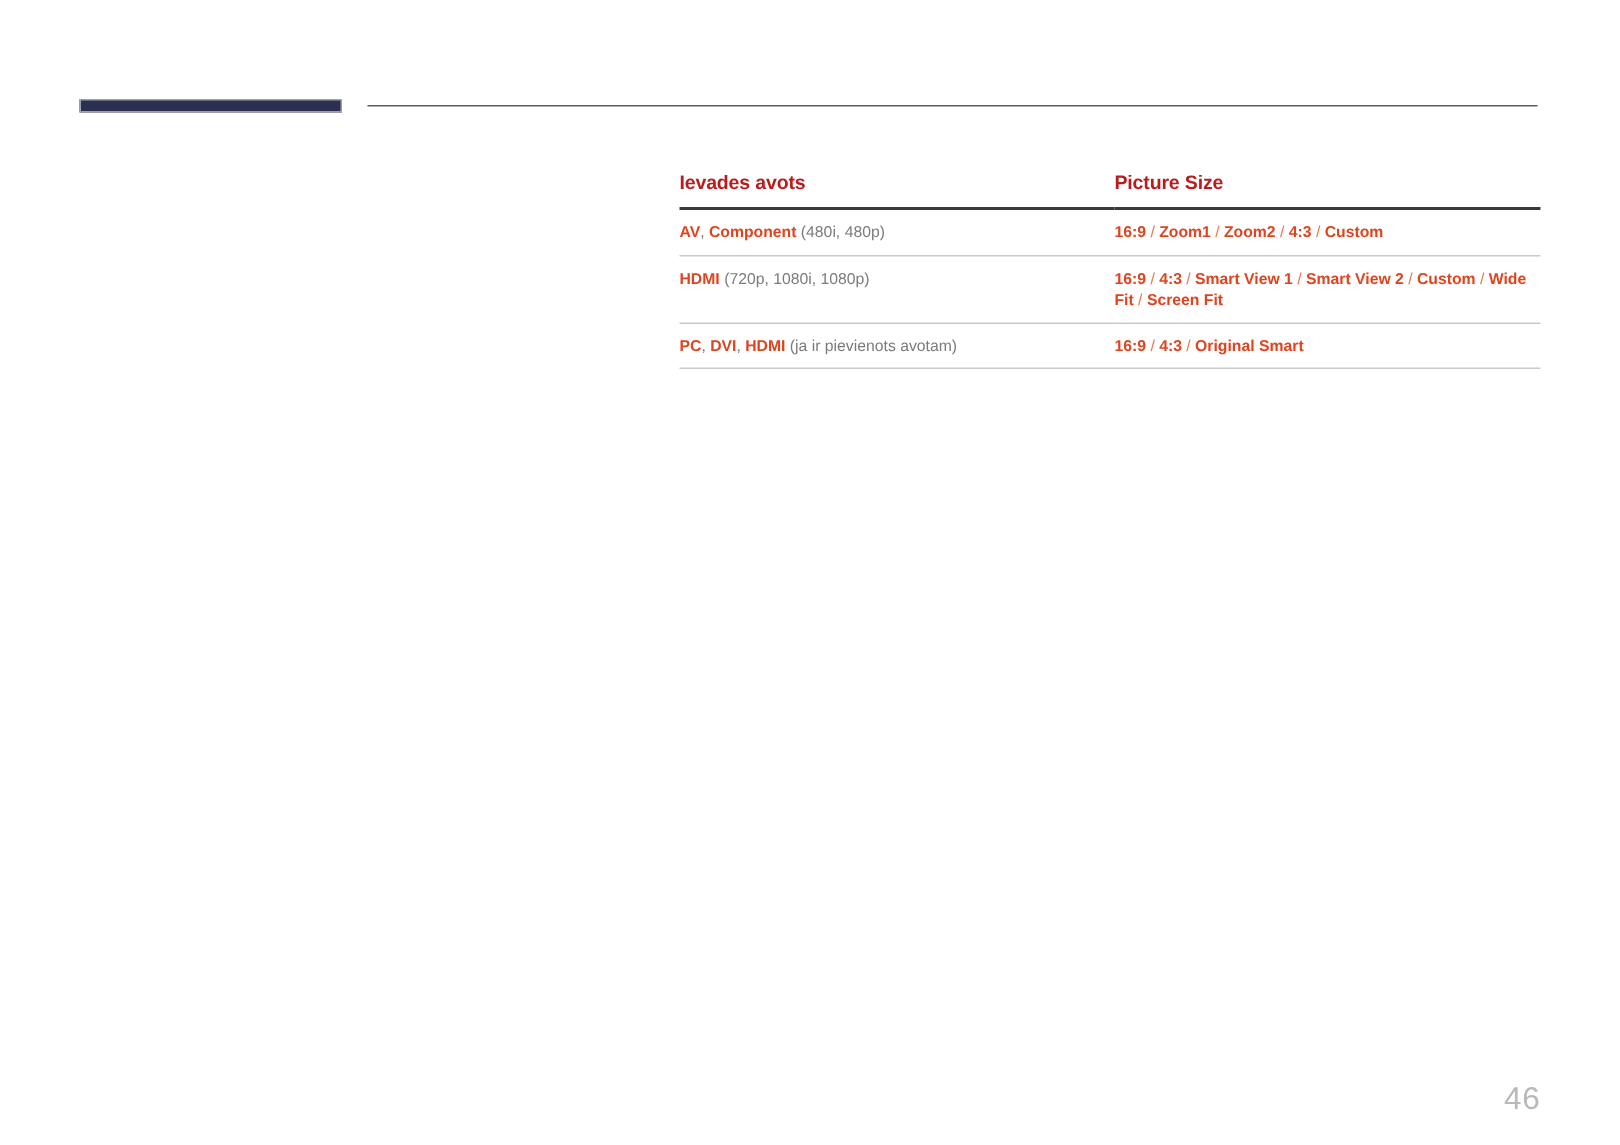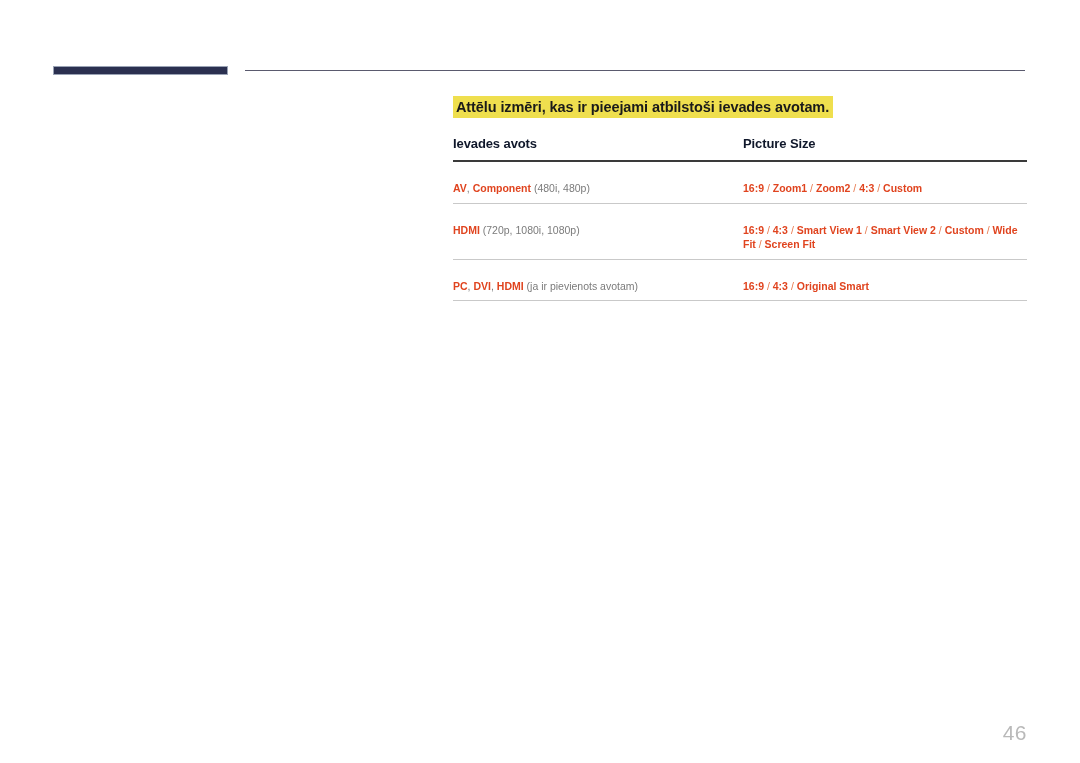--- a/index.html
+++ b/index.html
@@ -63,31 +63,31 @@
     border-collapse: collapse;
     table-layout: fixed;
   }
   .spec-table col.col-source { width: 290px; }
   .spec-table col.col-size   { width: 284px; }
 
   .spec-table th {
     text-align: left;
     font-size: 13px;
     font-weight: bold;
-    color: #0f172a;
+    color: #b91c1c;
     padding: 0 0 9px 0;
     border-bottom: 2px solid #3a3a3a;
     letter-spacing: -0.1px;
     vertical-align: bottom;
     margin-left: 37px;
   }
 
   .spec-table td {
     font-size: 10.5px;
-    padding: 19px 0 7px 0;
+    padding: 8px 0 7px 0;
     border-bottom: 1px solid #c9c9c9;
     vertical-align: top;
     line-height: 14.5px;
   }
   .spec-table tr:last-child td {
     border-bottom: 1px solid #c9c9c9;
   }
 
   .term {
     color: #e0441f;
@@ -119,21 +119,20 @@
   }
 </style>
 </head>
 <body>
 
 <div class="top-nav-bar"></div>
 <div class="top-rule"></div>
 
 <div class="content">
 
-  <div class="section-heading">Attēlu izmēri, kas ir pieejami atbilstoši ievades avotam.</div>
 
   <table class="spec-table">
     <colgroup>
       <col class="col-source">
       <col class="col-size">
     </colgroup>
     <thead>
       <tr>
         <th>Ievades avots</th>
         <th>Picture Size</th>

